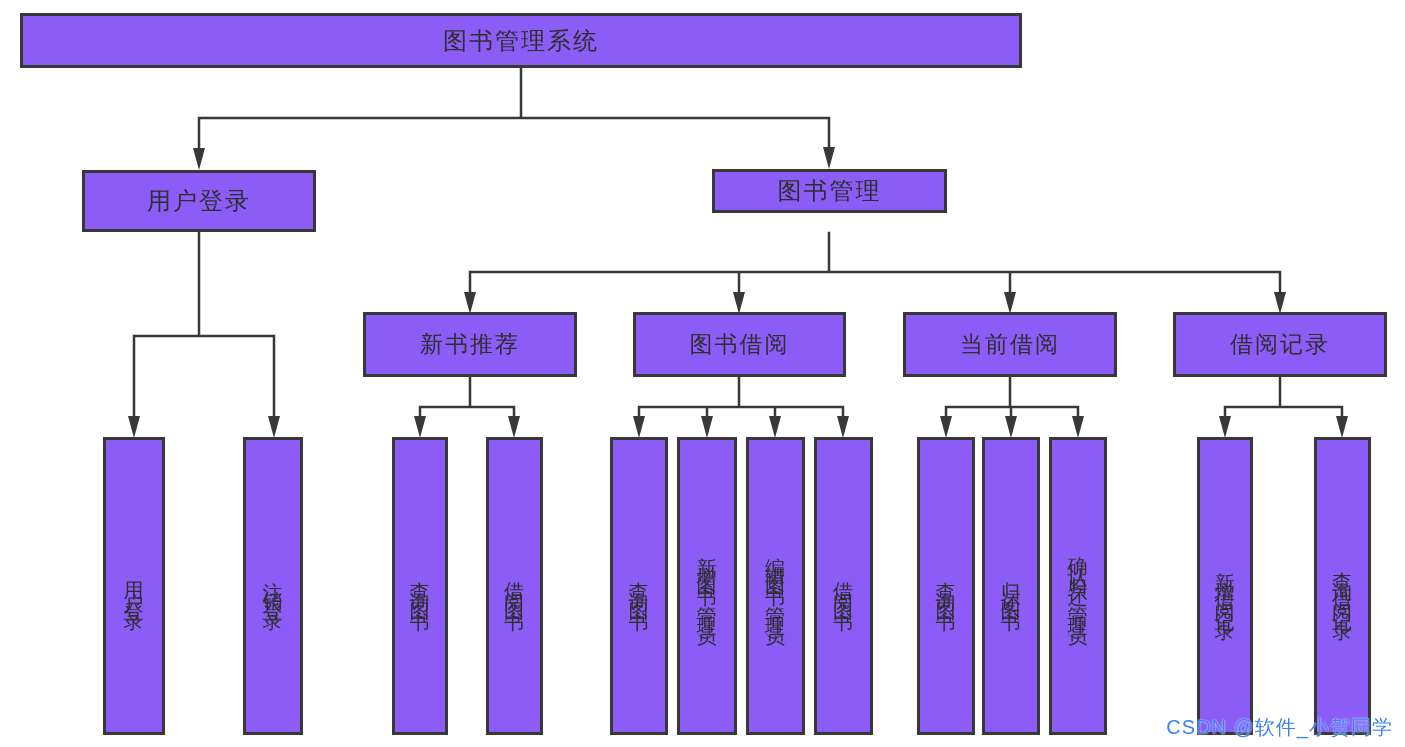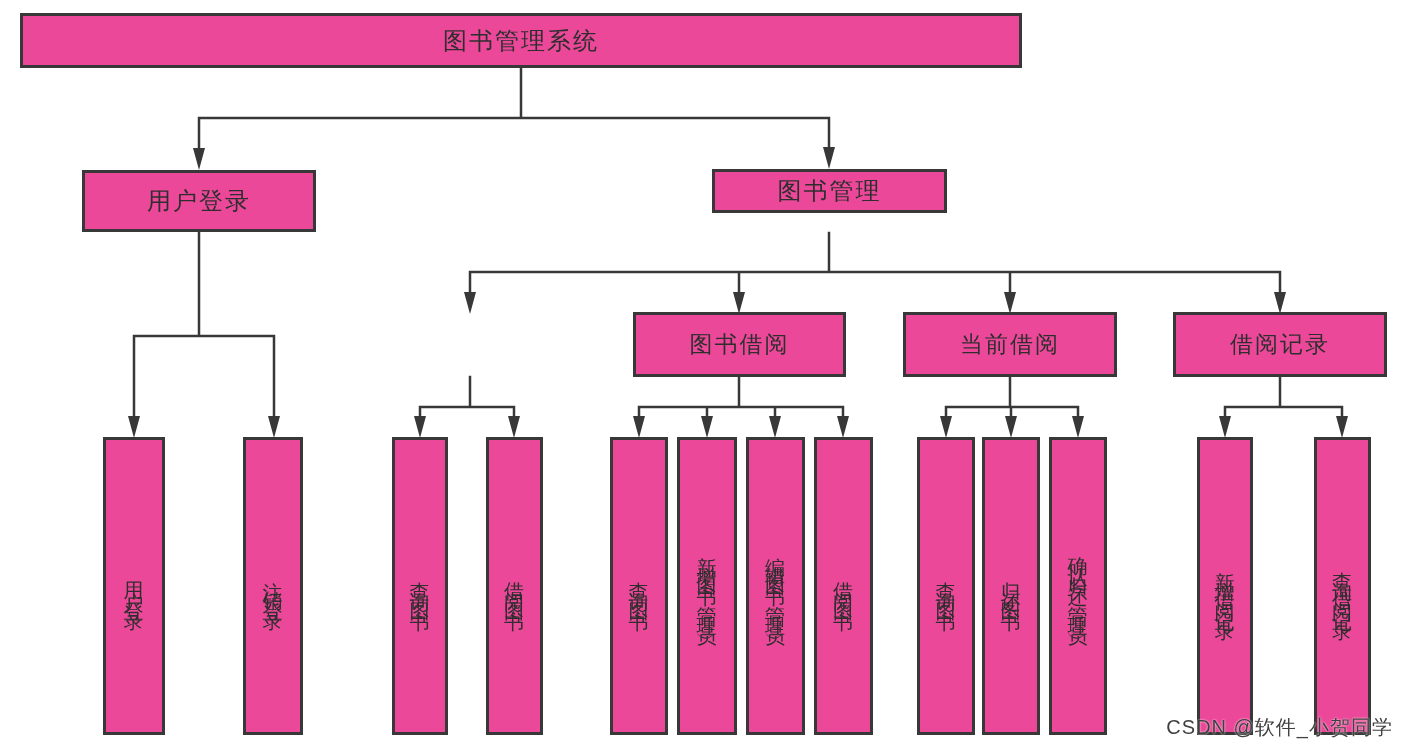--- a/index.html
+++ b/index.html
@@ -18,21 +18,21 @@
   .wires {
     position: absolute;
     left: 0;
     top: 0;
     pointer-events: none;
   }
   .box {
     position: absolute;
     box-sizing: border-box;
     border: 3px solid #383838;
-    background: #ec4899;
+    background: #8b5cf6;
     display: flex;
     align-items: center;
     justify-content: center;
   }
   .h-label {
     font-size: 24px;
     letter-spacing: 2px;
     color: #2e2e2e;
     white-space: nowrap;
   }
@@ -68,21 +68,21 @@
   .l-d1 { left: 917px;  width: 58px; }
   .l-d2 { left: 982px;  width: 58px; }
   .l-d3 { left: 1049px; width: 58px; }
   .l-e1 { left: 1197px; width: 56px; }
   .l-e2 { left: 1314px; width: 57px; }
   .watermark {
     position: absolute;
     right: 12px;
     bottom: 6px;
     font-size: 20px;
-    color: #404040;
+    color: #3b82f6;
     letter-spacing: 1px;
     z-index: 10;
     text-shadow: 0 0 2px #ffffff;
     white-space: nowrap;
   }
 </style>
 </head>
 <body>
 
 <div class="canvas">
@@ -148,20 +148,23 @@
     <span class="h-label">图书管理系统</span>
   </div>
 
   <div class="box b-user-login">
     <span class="h-label">用户登录</span>
   </div>
   <div class="box b-book-mgmt">
     <span class="h-label">图书管理</span>
   </div>
 
+  <div class="box lvl3 b-new-rec">
+    <span class="h-label">新书推荐</span>
+  </div>
   <div class="box lvl3 b-borrow">
     <span class="h-label">图书借阅</span>
   </div>
   <div class="box lvl3 b-record">
     <span class="h-label">借阅记录</span>
   </div>
   <div class="box lvl3 b-current">
     <span class="h-label">当前借阅</span>
   </div>
 

